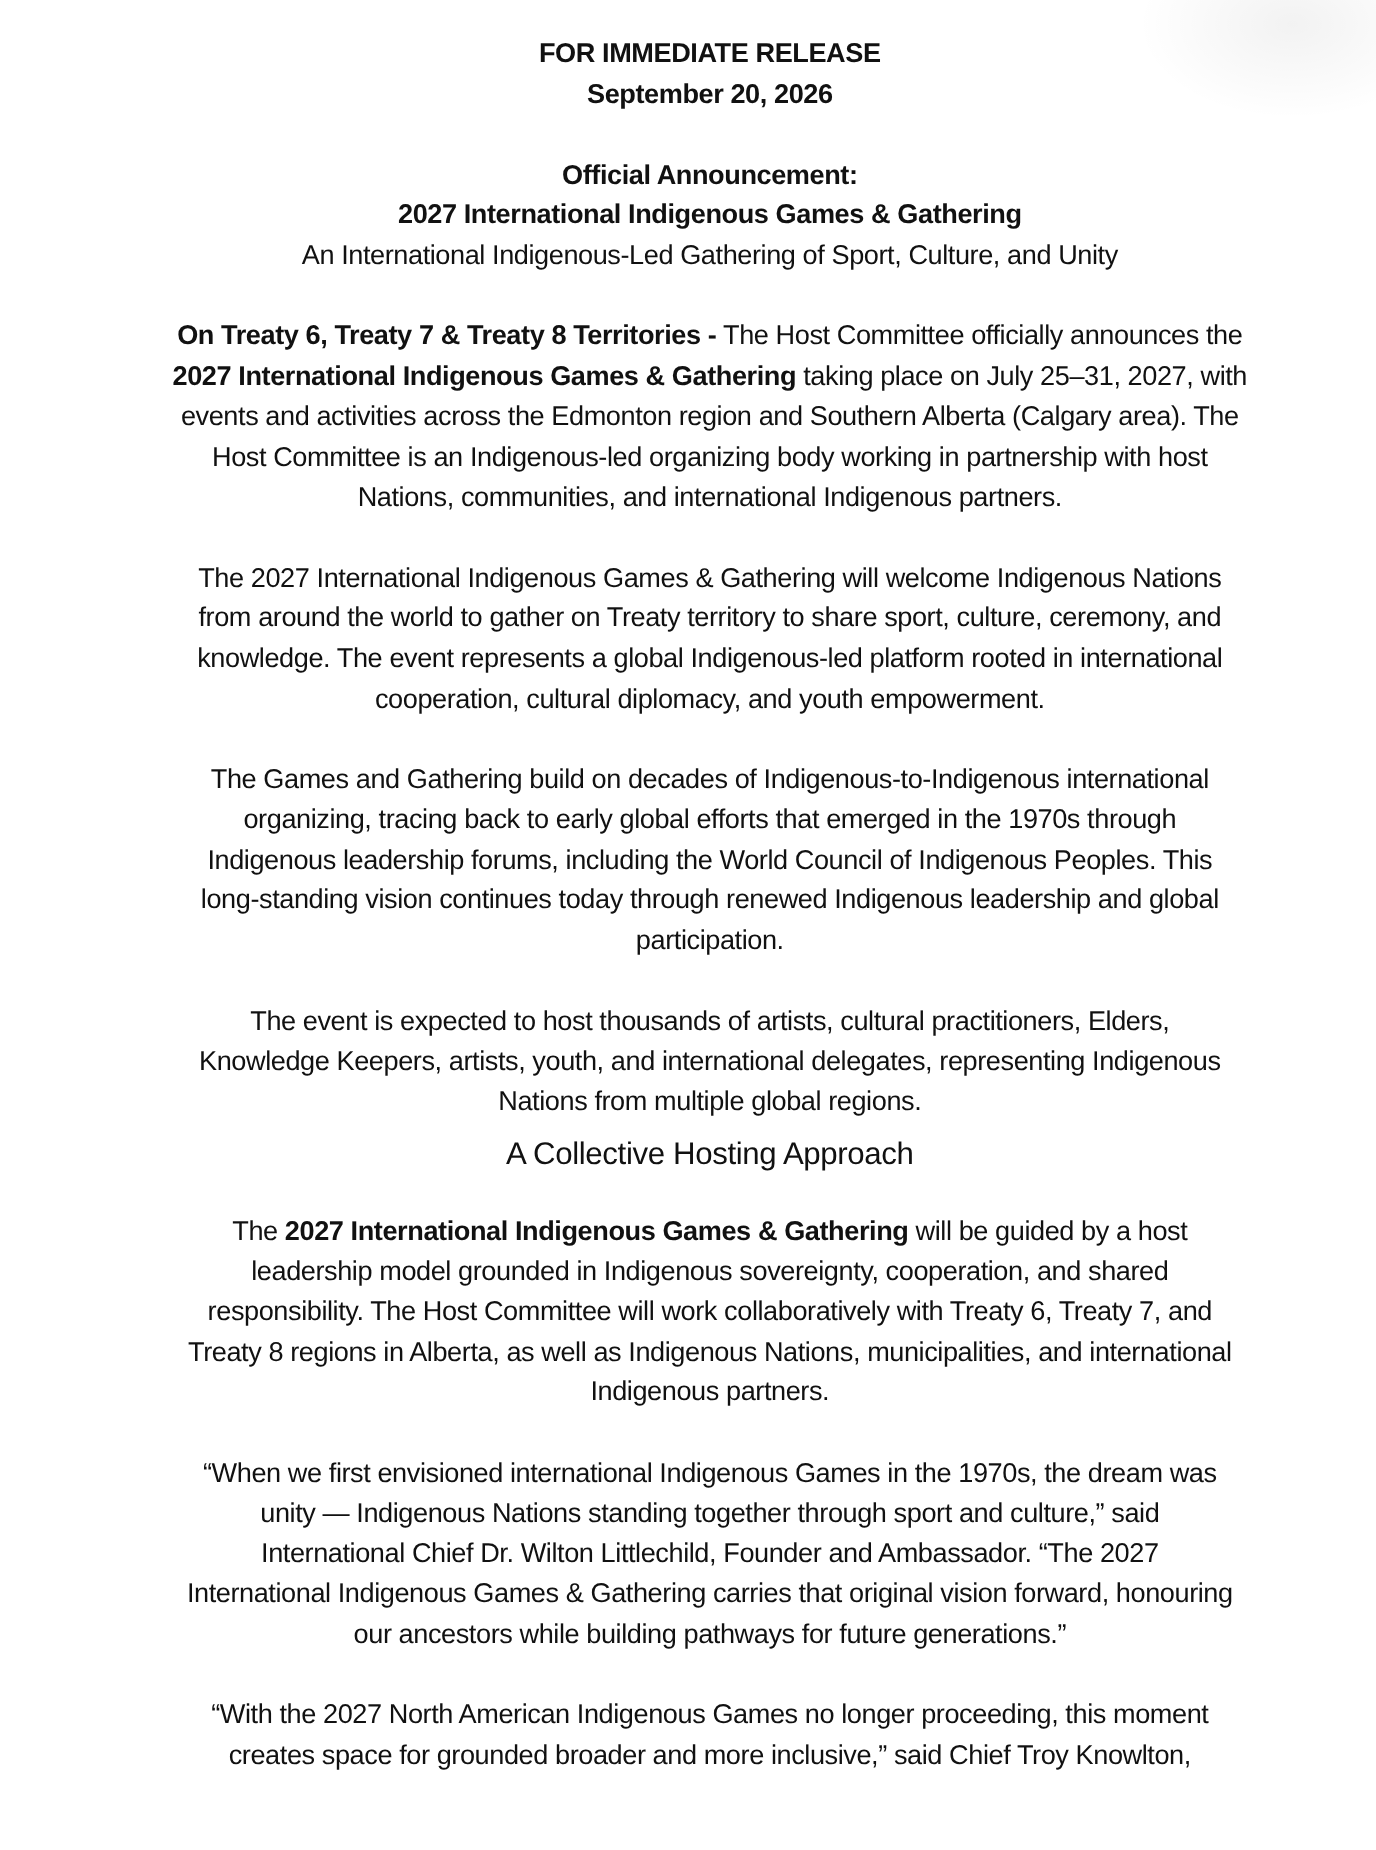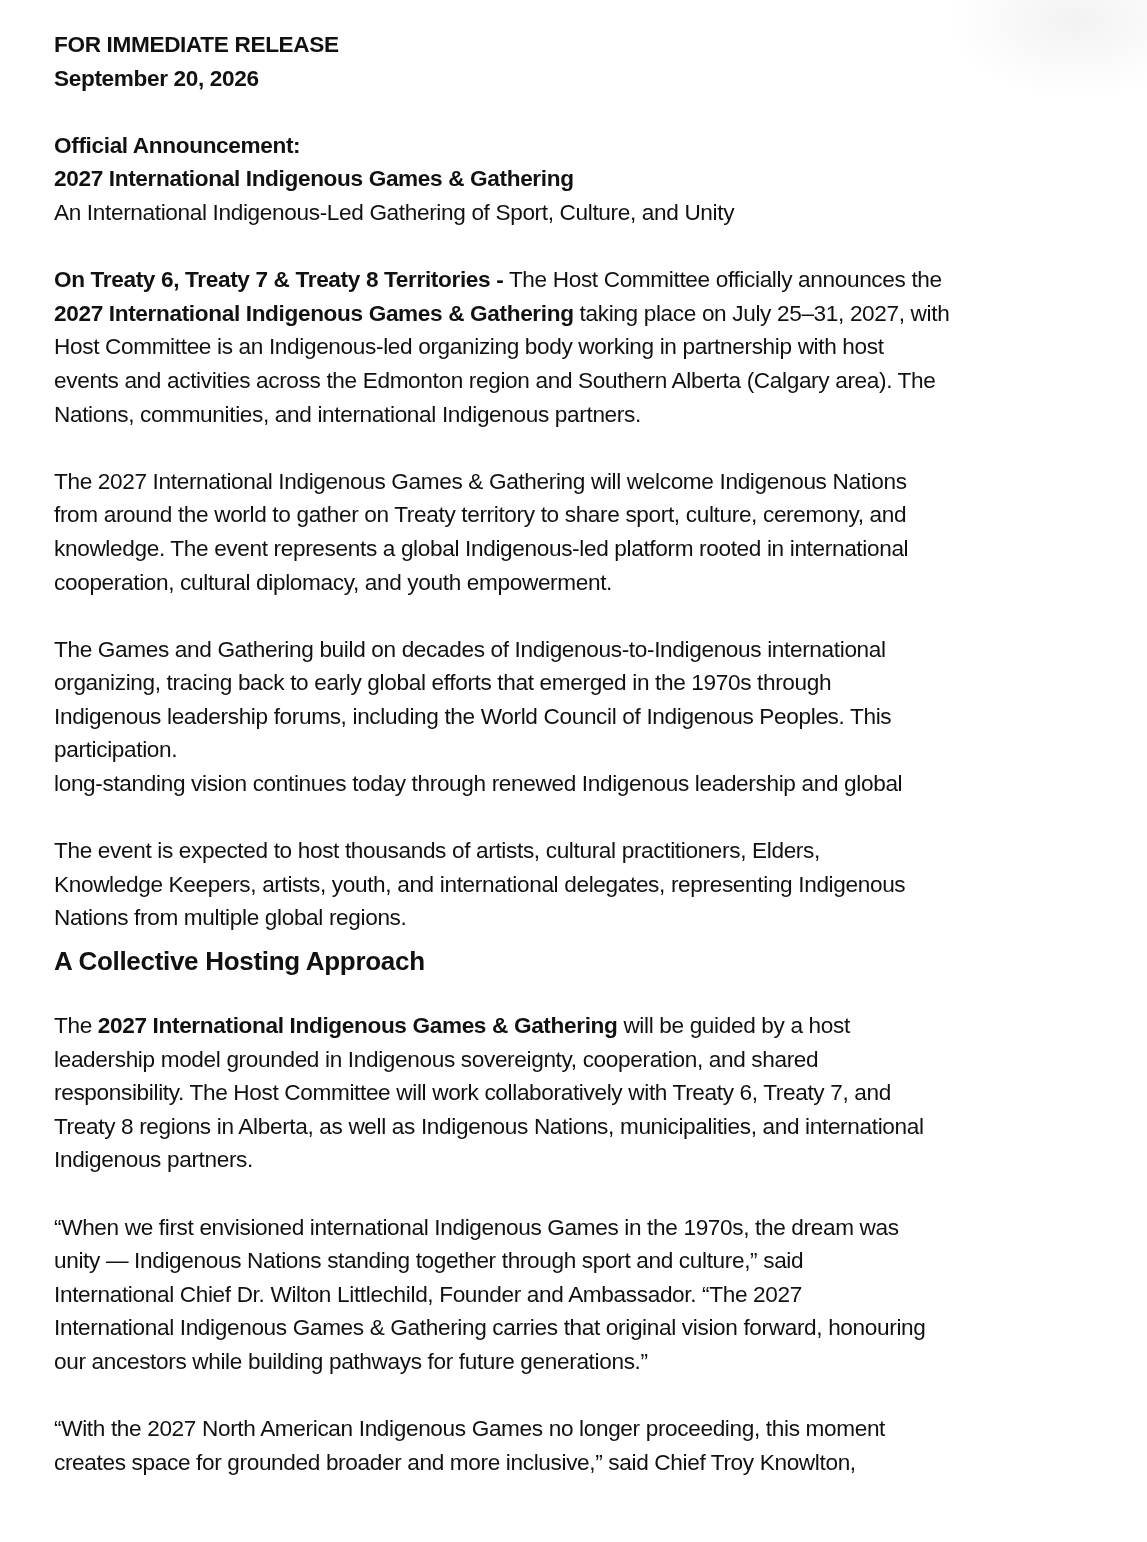--- a/index.html
+++ b/index.html
@@ -25,28 +25,29 @@
       pointer-events: none;
     }
     .doc {
       position: absolute;
       left: 54px;
       top: 28px;
       width: 1075px;
       font-size: 22.6px;
       line-height: 33.6px;
       letter-spacing: -0.35px;
+      text-align: center;
     }
     .line { display: block; white-space: nowrap; }
     .b { font-weight: bold; }
     .i { }
     .gap { height: 33.6px; }
     .h2 {
       font-size: 26px;
-      font-weight: bold;
+      font-weight: normal;
       line-height: 36px;
       margin: 8px 0 0 0;
       letter-spacing: -0.3px;
     }
     p { margin: 0; }
   </style>
 </head>
 <body>
 
 <div class="shade"></div>
@@ -64,42 +65,42 @@
     <span class="line b">Official Announcement:</span>
     <span class="line b">2027 International Indigenous Games &amp; Gathering</span>
     <span class="line i">An International Indigenous-Led Gathering of Sport, Culture, and Unity</span>
   </div>
 
   <div class="gap"></div>
 
   <p>
     <span class="line"><span class="b">On Treaty 6, Treaty 7 &amp; Treaty 8 Territories -</span><span> The Host Committee officially announces the</span></span>
     <span class="line"><span class="b">2027 International Indigenous Games &amp; Gathering</span><span> taking place on July 25–31, 2027, with</span></span>
+    <span class="line">events and activities across the Edmonton region and Southern Alberta (Calgary area). The</span>
     <span class="line"><span>Host Committee is an </span><span class="i">Indigenous</span><span>-led organizing body working in partnership with host</span></span>
-    <span class="line">events and activities across the Edmonton region and Southern Alberta (Calgary area). The</span>
     <span class="line">Nations, communities, and international Indigenous partners.</span>
   </p>
 
   <div class="gap"></div>
 
   <p>
     <span class="line">The 2027 International Indigenous Games &amp; Gathering will welcome Indigenous Nations</span>
     <span class="line">from around the world to gather on Treaty territory to share sport, culture, ceremony, and</span>
     <span class="line">knowledge. The event represents a global Indigenous-led platform rooted in international</span>
     <span class="line">cooperation, cultural diplomacy, and youth empowerment.</span>
   </p>
 
   <div class="gap"></div>
 
   <p>
     <span class="line">The Games and Gathering build on decades of Indigenous-to-Indigenous international</span>
     <span class="line">organizing, tracing back to early global efforts that emerged in the 1970s through</span>
     <span class="line"><span>Indigenous leadership forums, including the </span><span class="i">World Council of Indigenous Peoples</span><span>. This</span></span>
+    <span class="line">long-standing vision continues today through renewed Indigenous leadership and global</span>
     <span class="line">participation.</span>
-    <span class="line">long-standing vision continues today through renewed Indigenous leadership and global</span>
   </p>
 
   <div class="gap"></div>
 
   <p>
     <span class="line">The event is expected to host thousands of artists, cultural practitioners, Elders,</span>
     <span class="line">Knowledge Keepers, artists, youth, and international delegates, representing Indigenous</span>
     <span class="line">Nations from multiple global regions.</span>
   </p>
 

